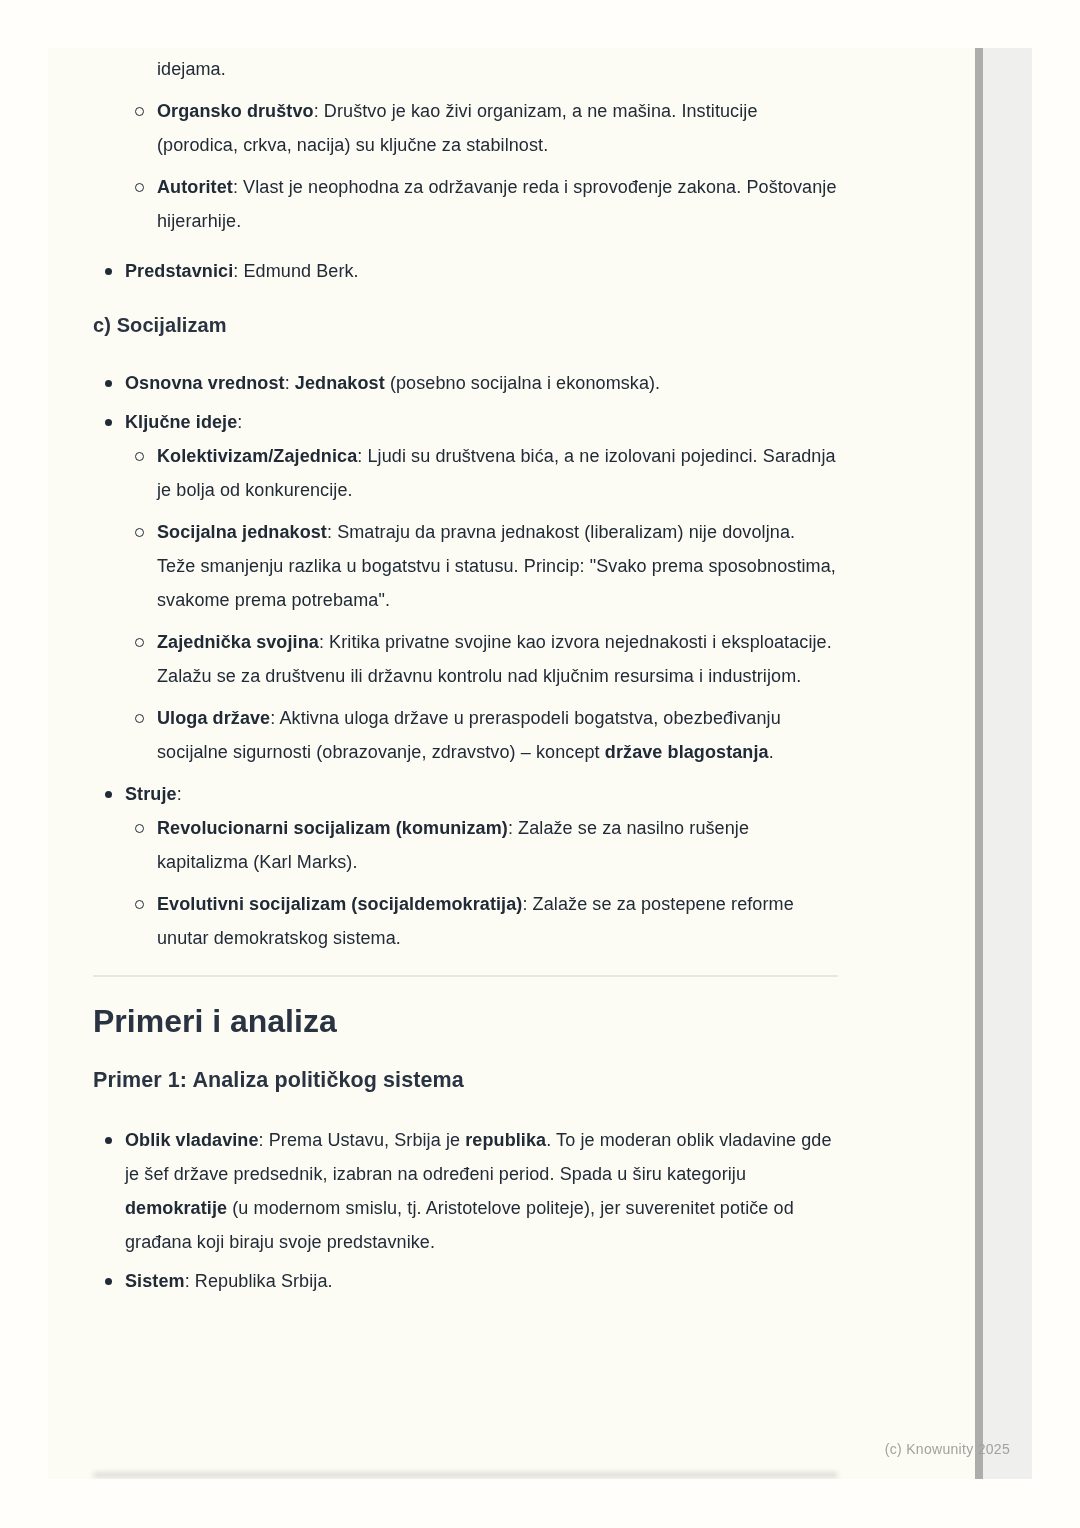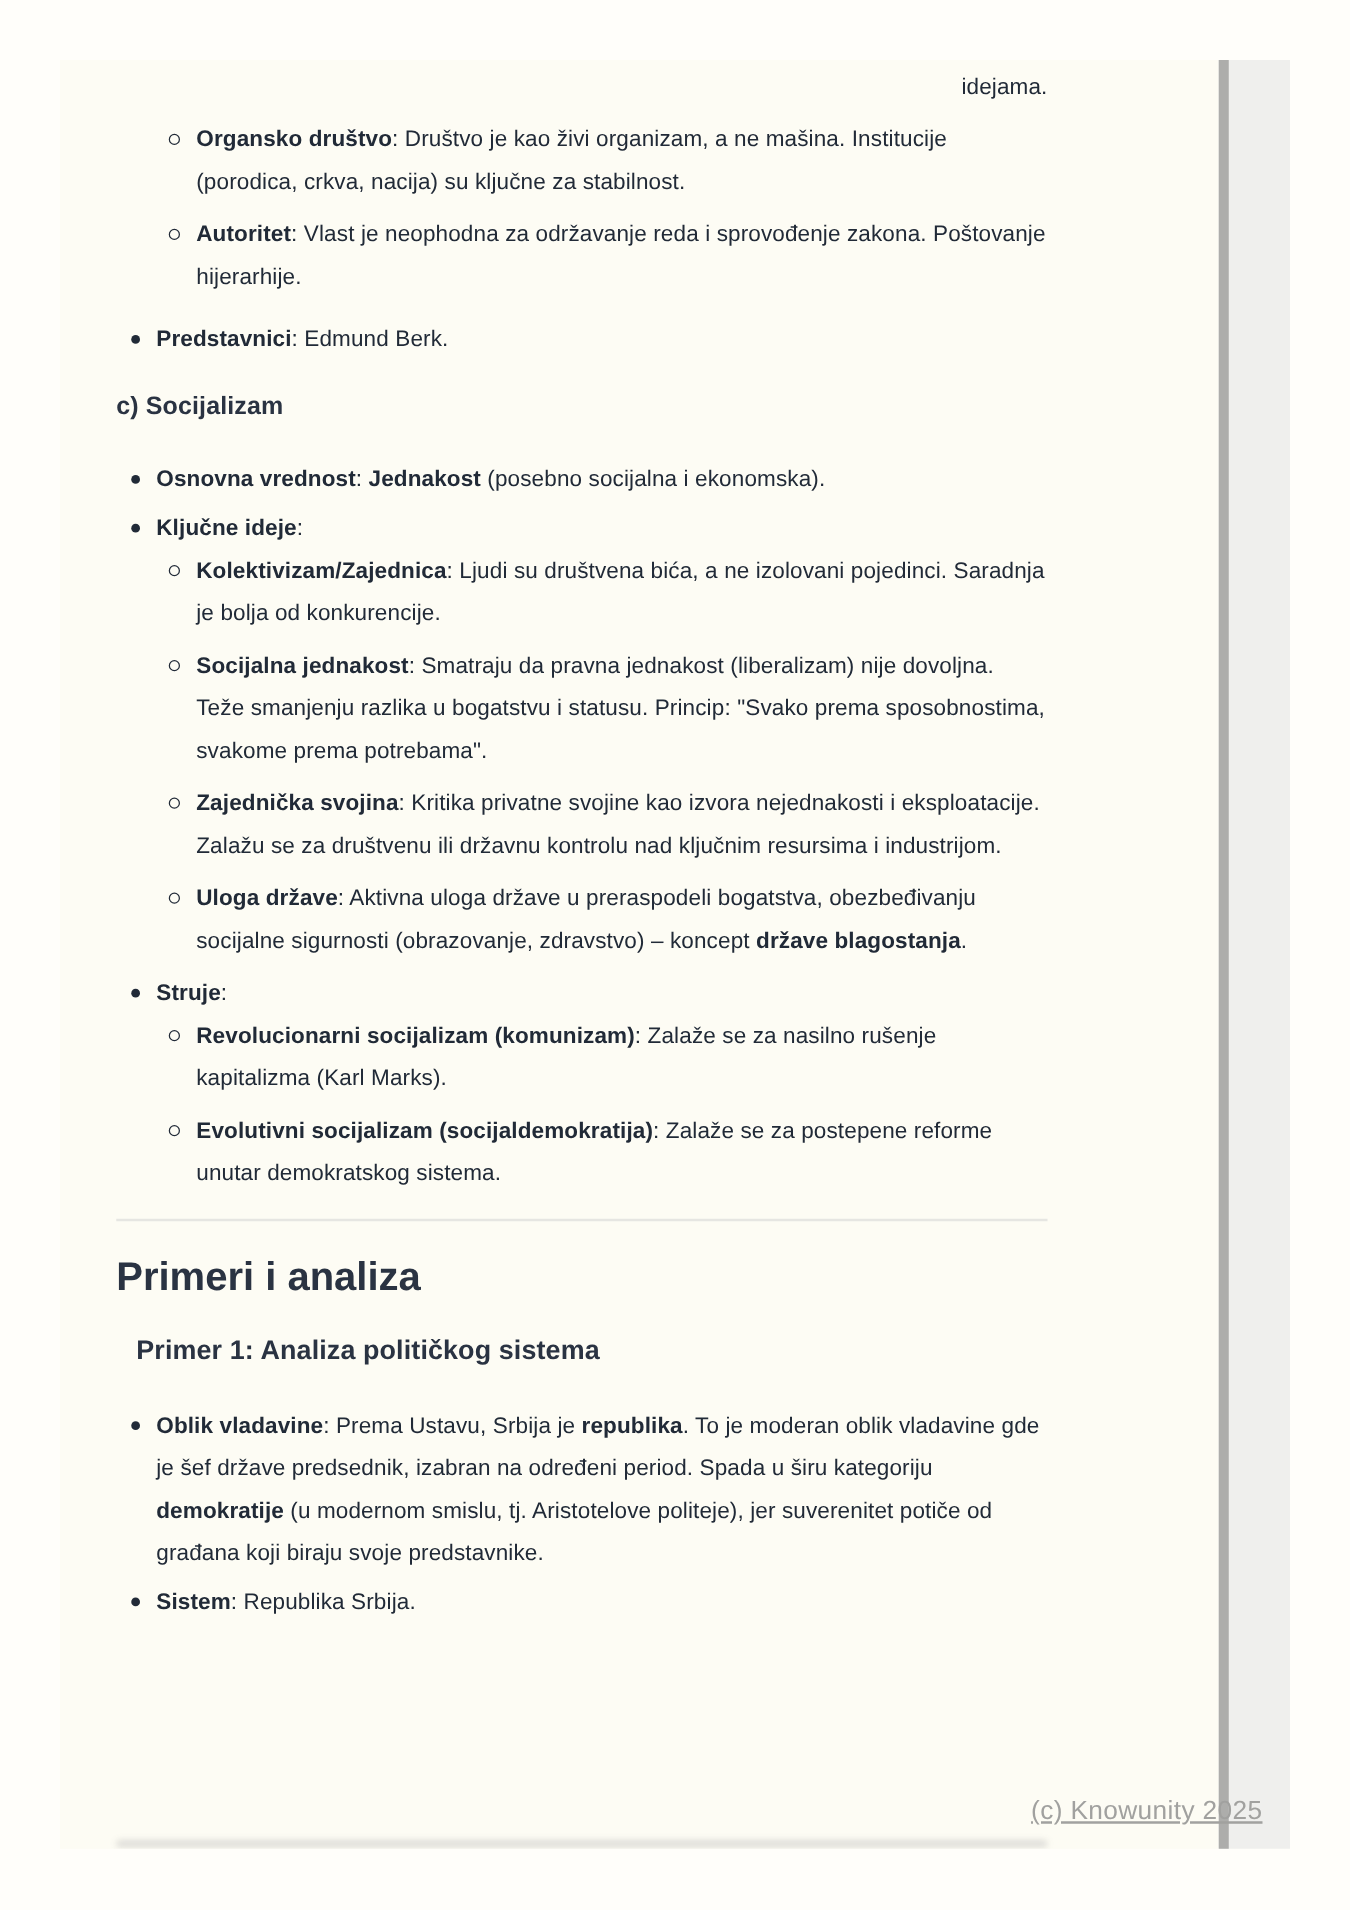--- a/index.html
+++ b/index.html
@@ -23,58 +23,58 @@
   .page-card{
     position:absolute;left:48px;top:48px;width:927px;height:1431px;
     background:var(--card-background);
     overflow:hidden;
   }
   .content{
     box-sizing:border-box;
     padding:4px 137px 0 45px;
     font-size:18px;line-height:34px;letter-spacing:0.1px;
   }
-  .content p.cont{margin:0 0 8px 64px;text-align:right;}
+  .content p.cont{margin:0 0 8px 64px;}
   .content strong{font-weight:700;}
   ul{list-style:none;margin:0;padding:0;}
   ul.top{margin:16px 0;}
   ul.top > li{position:relative;padding-left:32px;margin:5px 0;}
   ul.top > li::before{
     content:"";position:absolute;left:12px;top:13.5px;width:7px;height:7px;
     border-radius:50%;background:var(--text-color);
   }
   .content > ul.sub{margin:8px 0 8px 32px;}
   ul.sub > li{position:relative;padding-left:32px;margin:8px 0;}
   ul.sub > li:first-child{margin-top:0;}
   ul.sub > li::before{
     content:"";position:absolute;left:10px;top:12.5px;width:9px;height:9px;
     box-sizing:border-box;border-radius:50%;border:1.7px solid var(--text-color);
     background:transparent;
   }
   li > ul.sub{margin:0;}
   h2.doc{font-size:32px;line-height:40px;margin:24px 0 24px;color:var(--heading-color);letter-spacing:0;}
-  h3.doc{font-size:21.5px;line-height:30px;margin:0 16px 28px;color:var(--heading-color);}
+  h3.doc{font-size:21.5px;line-height:30px;margin:0 0 28px;color:var(--heading-color);}
   h4.doc{font-size:20px;line-height:26px;margin:24px 0 28px;color:var(--heading-color);}
   hr.doc{border:none;border-top:2px solid var(--divider-color);margin:20px 0 0;}
   .bottom-blur{
     position:absolute;left:45px;bottom:1px;width:745px;height:6px;
     background:rgba(60,65,75,0.16);filter:blur(2.5px);border-radius:3px;
   }
   .scroll-strip{
     position:absolute;left:975px;top:48px;width:57px;height:1431px;
     background:var(--scrollbar-track);
   }
   .scroll-thumb{
     position:absolute;left:0;top:0;width:8px;height:100%;
     background:var(--scrollbar-thumb);
   }
   .watermark{
     position:absolute;top:1441px;right:70px;z-index:5;
-    font-size:21px;line-height:16px;color:var(--watermark-color);
-    letter-spacing:0.3px;white-space:nowrap;text-decoration:underline;
+    font-size:14px;line-height:16px;color:var(--watermark-color);
+    letter-spacing:0.3px;white-space:nowrap;
   }
 </style>
 </head>
 <body>
 
 <div class="page-card">
   <div class="content" id="doc-content">
       <p class="cont"><span>idejama.</span></p>
       <ul class="sub">
         <li><strong>Organsko društvo</strong><span>: Društvo je kao živi organizam, a ne mašina. Institucije (porodica, crkva, nacija) su ključne za stabilnost.</span></li>

